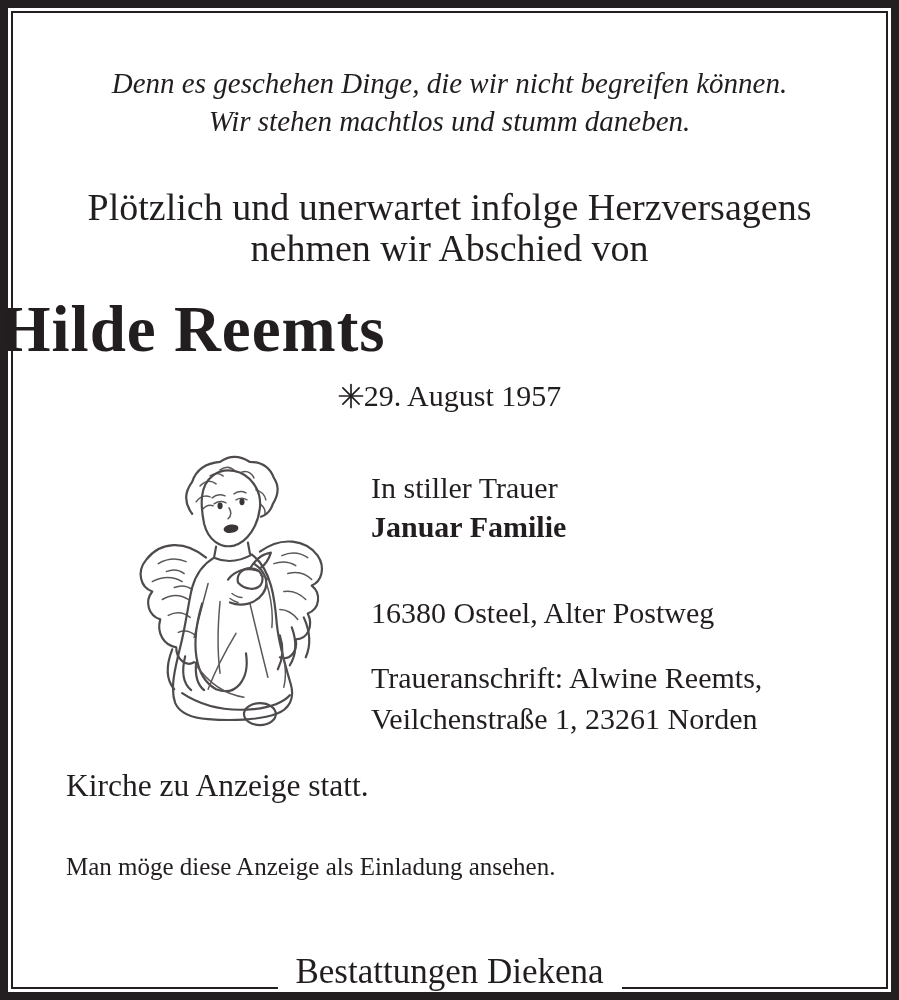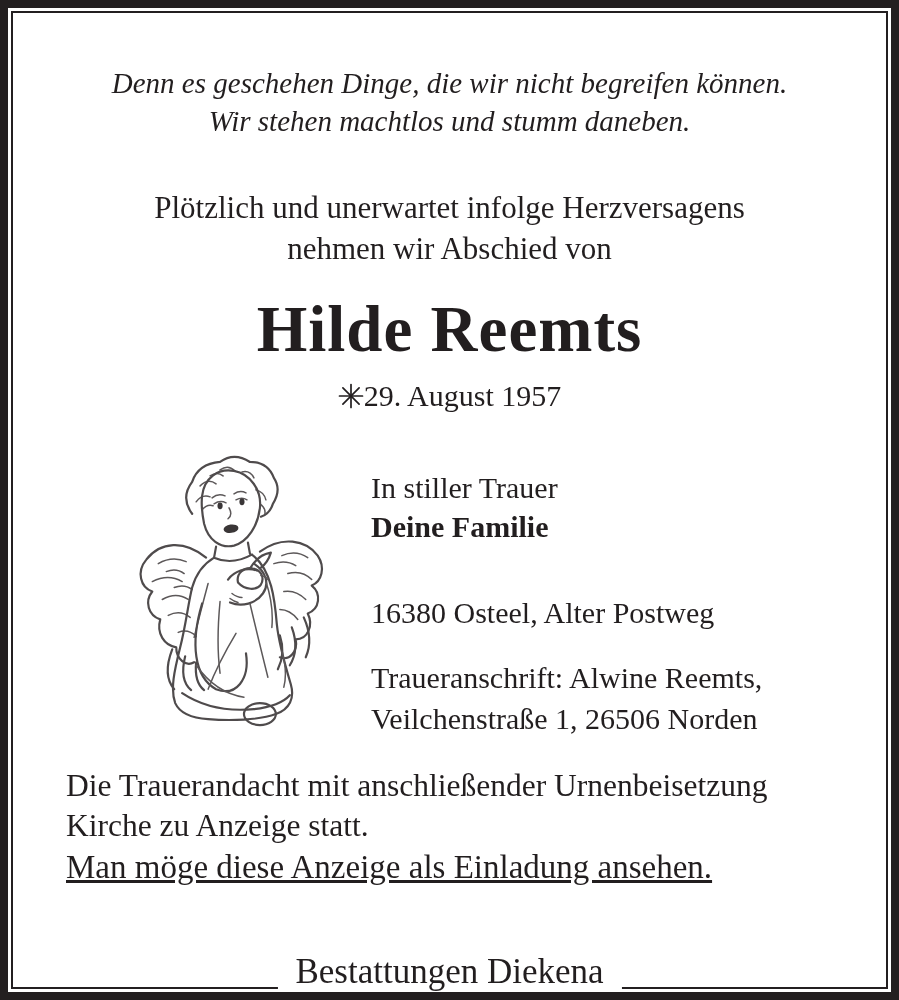--- a/index.html
+++ b/index.html
@@ -38,30 +38,30 @@
     font-style: italic;
     font-size: 29px;
     line-height: 38px;
     z-index: 2;
   }
   .intro {
     position: absolute;
     left: 0; right: 0;
     top: 187px;
     text-align: center;
-    font-size: 31px;
+    font-size: 38px;
     line-height: 41px;
     z-index: 2;
   }
   .deceased-name {
     position: absolute;
     left: 0; right: 0;
     top: 291px;
     margin: 0;
-    text-align: center;
+    text-align: left;
     font-size: 65px;
     font-weight: bold;
     line-height: 76px;
     letter-spacing: 1px;
     z-index: 2;
   }
   .dates-row {
     position: absolute;
     left: 0; right: 0;
     top: 376px;
@@ -118,24 +118,23 @@
     right: 50px;
     top: 766px;
     font-size: 31.5px;
     line-height: 40px;
     z-index: 2;
   }
   .invitation {
     position: absolute;
     left: 66px;
     top: 847px;
-    font-size: 33px;
+    font-size: 25px;
     line-height: 40px;
     z-index: 2;
-    text-decoration: underline;
   }
   .footer {
     position: absolute;
     left: 50%;
     transform: translateX(-50%);
     top: 953px;
     font-size: 35px;
     line-height: 38px;
     background: #ffffff;
     padding: 0 18px;
@@ -224,32 +223,31 @@
     <path class="illu-thin" d="M76,132 q-8,30 -14,54 M88,150 q-4,42 0,72 M118,152 q10,42 18,74 M134,130 q8,24 6,46"></path>
     <path class="illu-stroke" d="M70,152 C58,192 62,226 84,238 C104,246 118,228 114,202"></path>
     <path class="illu-thin" d="M64,214 q20,28 48,32 M104,182 q-18,30 -28,56 M150,200 q6,20 2,36"></path>
 
     <path class="illu-stroke" d="M50,242 q30,20 72,16 q26,-3 36,-14"></path>
     <ellipse class="illu-stroke" cx="128" cy="263" rx="16" ry="11"></ellipse>
   </svg>
 
   <div class="mourning">
     <div>In stiller Trauer</div>
-    <div class="family">Deine Familie</div>
+    <div class="family">Januar Familie</div>
   </div>
 
   <div class="address">16380 Osteel, Alter Postweg</div>
 
   <div class="condolence">
     <div>Traueranschrift: Alwine Reemts,</div>
-    <div>Veilchenstraße 1, 26506 Norden</div>
+    <div>Veilchenstraße 1, 23261 Norden</div>
   </div>
 
   <div class="service">
-    <div>Die Trauerandacht mit anschließender Urnenbeisetzung</div>
     <div>Kirche zu Anzeige statt.</div>
   </div>
 
   <div class="invitation">Man möge diese Anzeige als Einladung ansehen.</div>
 
   <div class="footer">Bestattungen Diekena</div>
 
 </div>
 
 </body></html>

